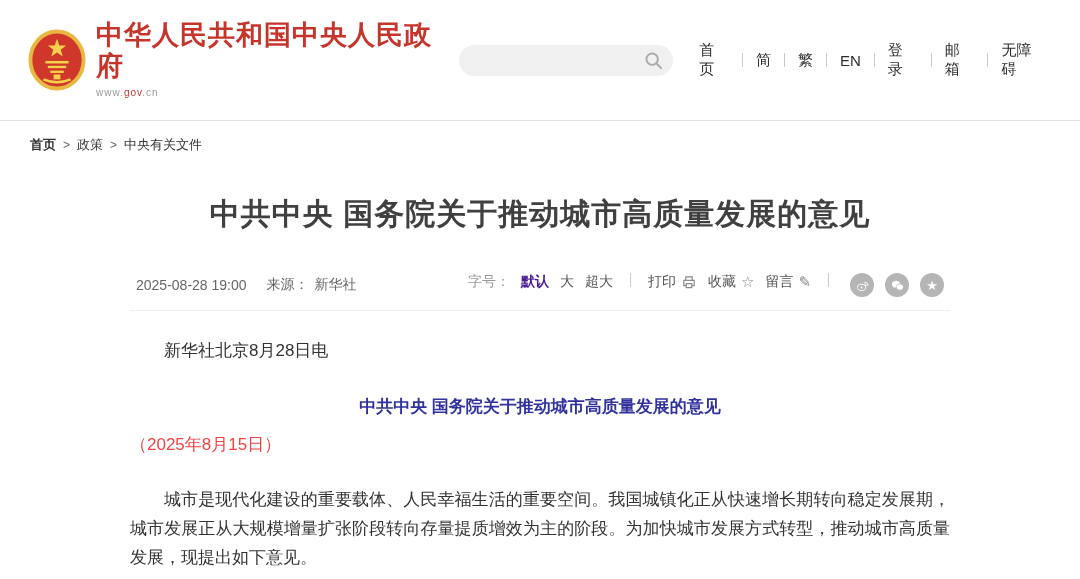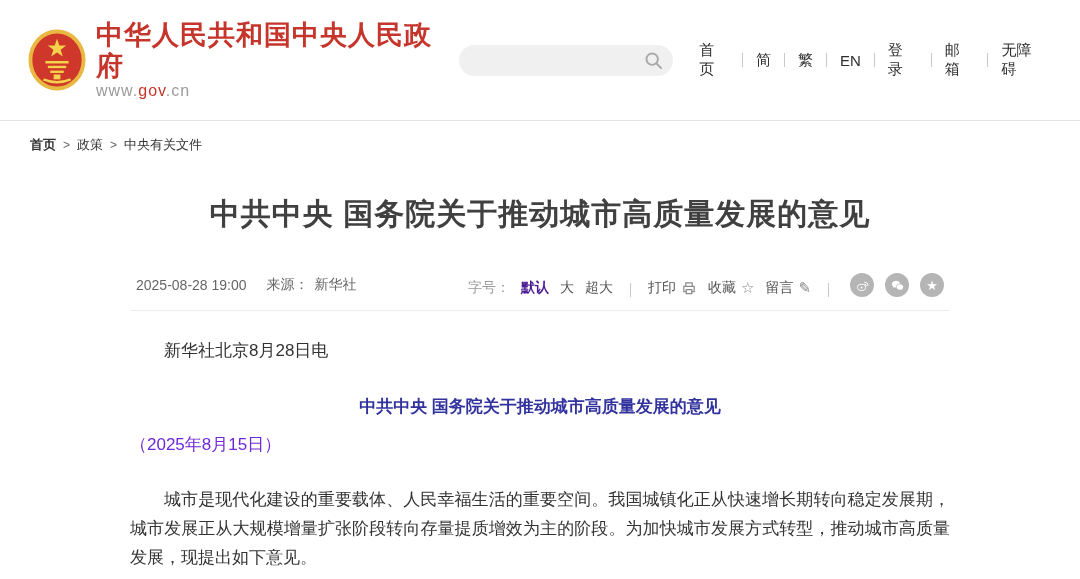--- a/index.html
+++ b/index.html
@@ -6,21 +6,21 @@
   html,body { width:1080px; height:579px; overflow:hidden; background:#fff;
     font-family:"Liberation Sans","DejaVu Sans",sans-serif; color:#333; }
   a { text-decoration:none; color:inherit; cursor:pointer; }
 
   
   .site-header { height:121px; display:flex; align-items:center;
     padding:0 34px 0 28px; border-bottom:1px solid #e3e3e3; background:#fff; }
   .logo { display:flex; align-items:center; gap:10px; }
   .emblem { width:58px; height:62px; flex:0 0 auto; }
   .site-title { font-size:27px; font-weight:bold; color:#c5352b; letter-spacing:1px; line-height:1.15; }
-  .site-url { font-size:16px; color:#9b9b9b; margin-top:4px; letter-spacing:1px; }
+  .site-url { font-size:10px; color:#9b9b9b; margin-top:4px; letter-spacing:1px; }
   .site-url .red { color:#c5352b; }
 
   .header-right { margin-left:auto; display:flex; align-items:center; gap:26px; }
   .searchbox { width:214px; height:31px; background:#f0f0f0; border-radius:16px;
     display:flex; align-items:center; padding:0 10px 0 16px; }
   .searchbox input { flex:1; border:none; outline:none; background:transparent;
     font-size:14px; color:#333; min-width:0; }
   .search-btn { border:none; background:transparent; display:flex; align-items:center; cursor:pointer; }
 
   .top-nav { display:flex; align-items:center; gap:13px; font-size:15px; color:#2e2e2e; }
@@ -34,39 +34,39 @@
 
   
   .main-wrap { width:820px; margin:0 auto; }
   .page-title { margin-top:40px; text-align:center; font-size:30px;
     font-weight:bold; color:#404040; letter-spacing:1px; }
 
   .meta-row { margin-top:38px; display:flex; align-items:center;
     font-size:14px; color:#666; padding:0 6px; }
   .meta-left { display:flex; align-items:center; gap:6px; }
   .meta-left .date { margin-right:14px; }
-  .meta-right { margin-left:auto; display:flex; align-items:flex-end; gap:11px; color:#555; }
+  .meta-right { margin-left:auto; display:flex; align-items:flex-start; gap:11px; color:#555; }
   .fs-label { color:#999; }
   .fs-default { color:#4c1d95; font-weight:bold; }
   .tool { display:flex; align-items:center; gap:5px; color:#555; }
   .tool .glyph { color:#8a8a8a; font-size:15px; }
   .share-group { display:flex; align-items:center; gap:11px; margin-left:4px; }
   .share-circle { width:24px; height:24px; border-radius:50%; background:#b5b5b5;
     display:flex; align-items:center; justify-content:center; }
   .share-circle .star { color:#fff; font-size:13px; line-height:1; }
 
   .meta-hr { border:none; border-top:1px solid #ececec; margin-top:13px; }
 
   .article { margin-top:25px; font-size:17px; line-height:29px; color:#333; }
   .article p { text-indent:2em; text-align:justify; }
   .dateline { }
   .doc-title { margin-top:27px; text-align:center; font-size:17px;
     font-weight:bold; color:#32329f; }
   .doc-date { margin-top:9px; text-align:center; font-size:17px;
-    color:#6d28d9; text-indent:0 !important; }
+    color:#ef4444; text-indent:0 !important; }
   .para { margin-top:26px; }
 </style>
 </head>
 <body>
 
 <header class="site-header">
   <a class="logo">
     <svg class="emblem" viewBox="0 0 60 64">
       <ellipse cx="30" cy="32" rx="27.5" ry="29.5" fill="#ce372a" stroke="#e8b842" stroke-width="4"></ellipse>
       <polygon fill="#f5d24b" points="30,10 32.4,17 39.5,17 33.8,21.4 36,28.5 30,24.2 24,28.5 26.2,21.4 20.5,17 27.6,17"></polygon>

